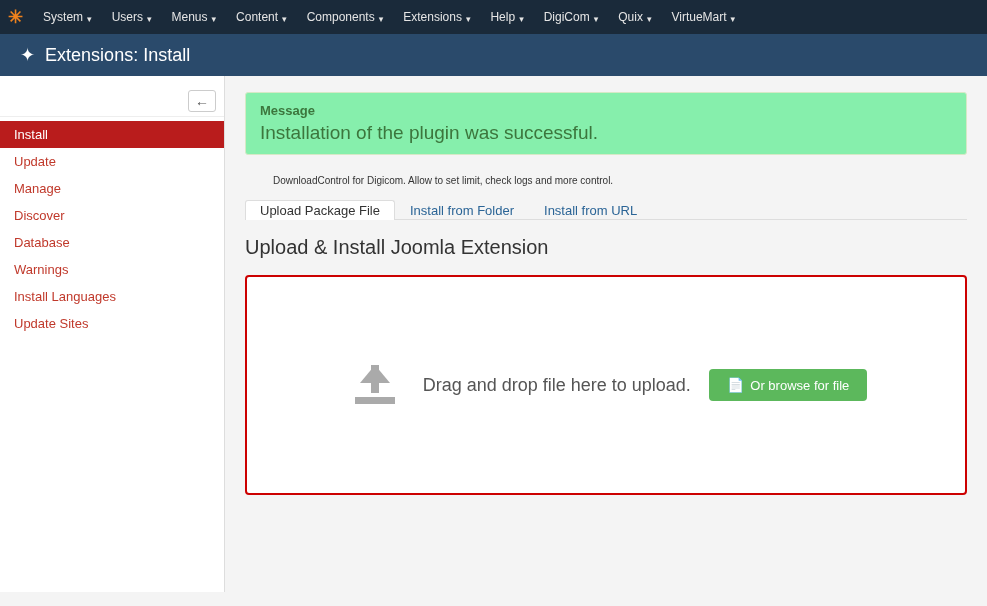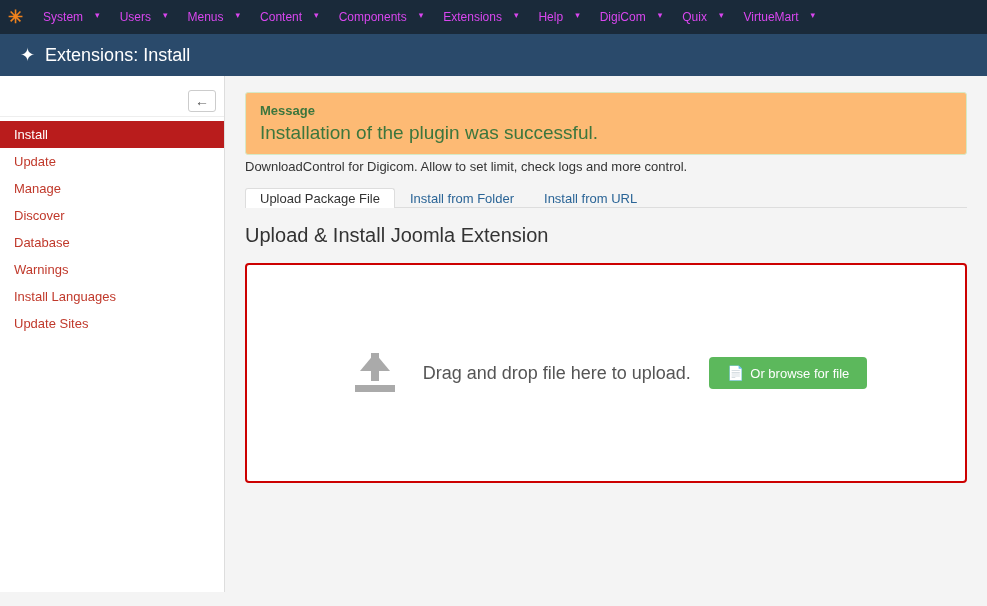--- a/index.html
+++ b/index.html
@@ -21,26 +21,26 @@
     }
     .nav-menu {
       display: flex;
       list-style: none;
       gap: 0;
     }
     .nav-menu li {
       position: relative;
     }
     .nav-menu li a {
-      color: #d946ef;
+      color: #e5e5e5;
       text-decoration: none;
       padding: 6px 10px;
       display: flex;
-      align-items: flex-start;
-      gap: 12px;
+      align-items: flex-end;
+      gap: 4px;
       font-size: 12px;
       white-space: nowrap;
     }
     .nav-menu li a .caret { font-size: 9px; }
 
     
     #page-header {
       background: #2a4a6b;
       padding: 10px 20px;
       display: flex;
@@ -95,38 +95,39 @@
 
     
     #content {
       flex: 1;
       padding: 16px 20px;
       background: #f4f4f4;
     }
 
     
     .message-box {
-      background: #fdba74;
+      background: #86efac;
       border: 1px solid #d6e9c6;
       border-radius: 3px;
       padding: 10px 14px;
-      margin-bottom: 4px;
+      margin-bottom: 20px;
     }
     .message-box .msg-title {
       font-weight: bold;
       color: #3c763d;
       margin-bottom: 4px;
     }
     .message-box .msg-text { color: #3c763d; font-size: 19px; }
 
     
     .description-text {
       margin-bottom: 14px;
-      font-size: 13px;
+      font-size: 10px;
       color: #333;
+      margin-left: 28px;
     }
 
     
     .tabs {
       display: flex;
       border-bottom: 1px solid #ddd;
       margin-bottom: 16px;
     }
     .tab {
       padding: 2px 14px;

